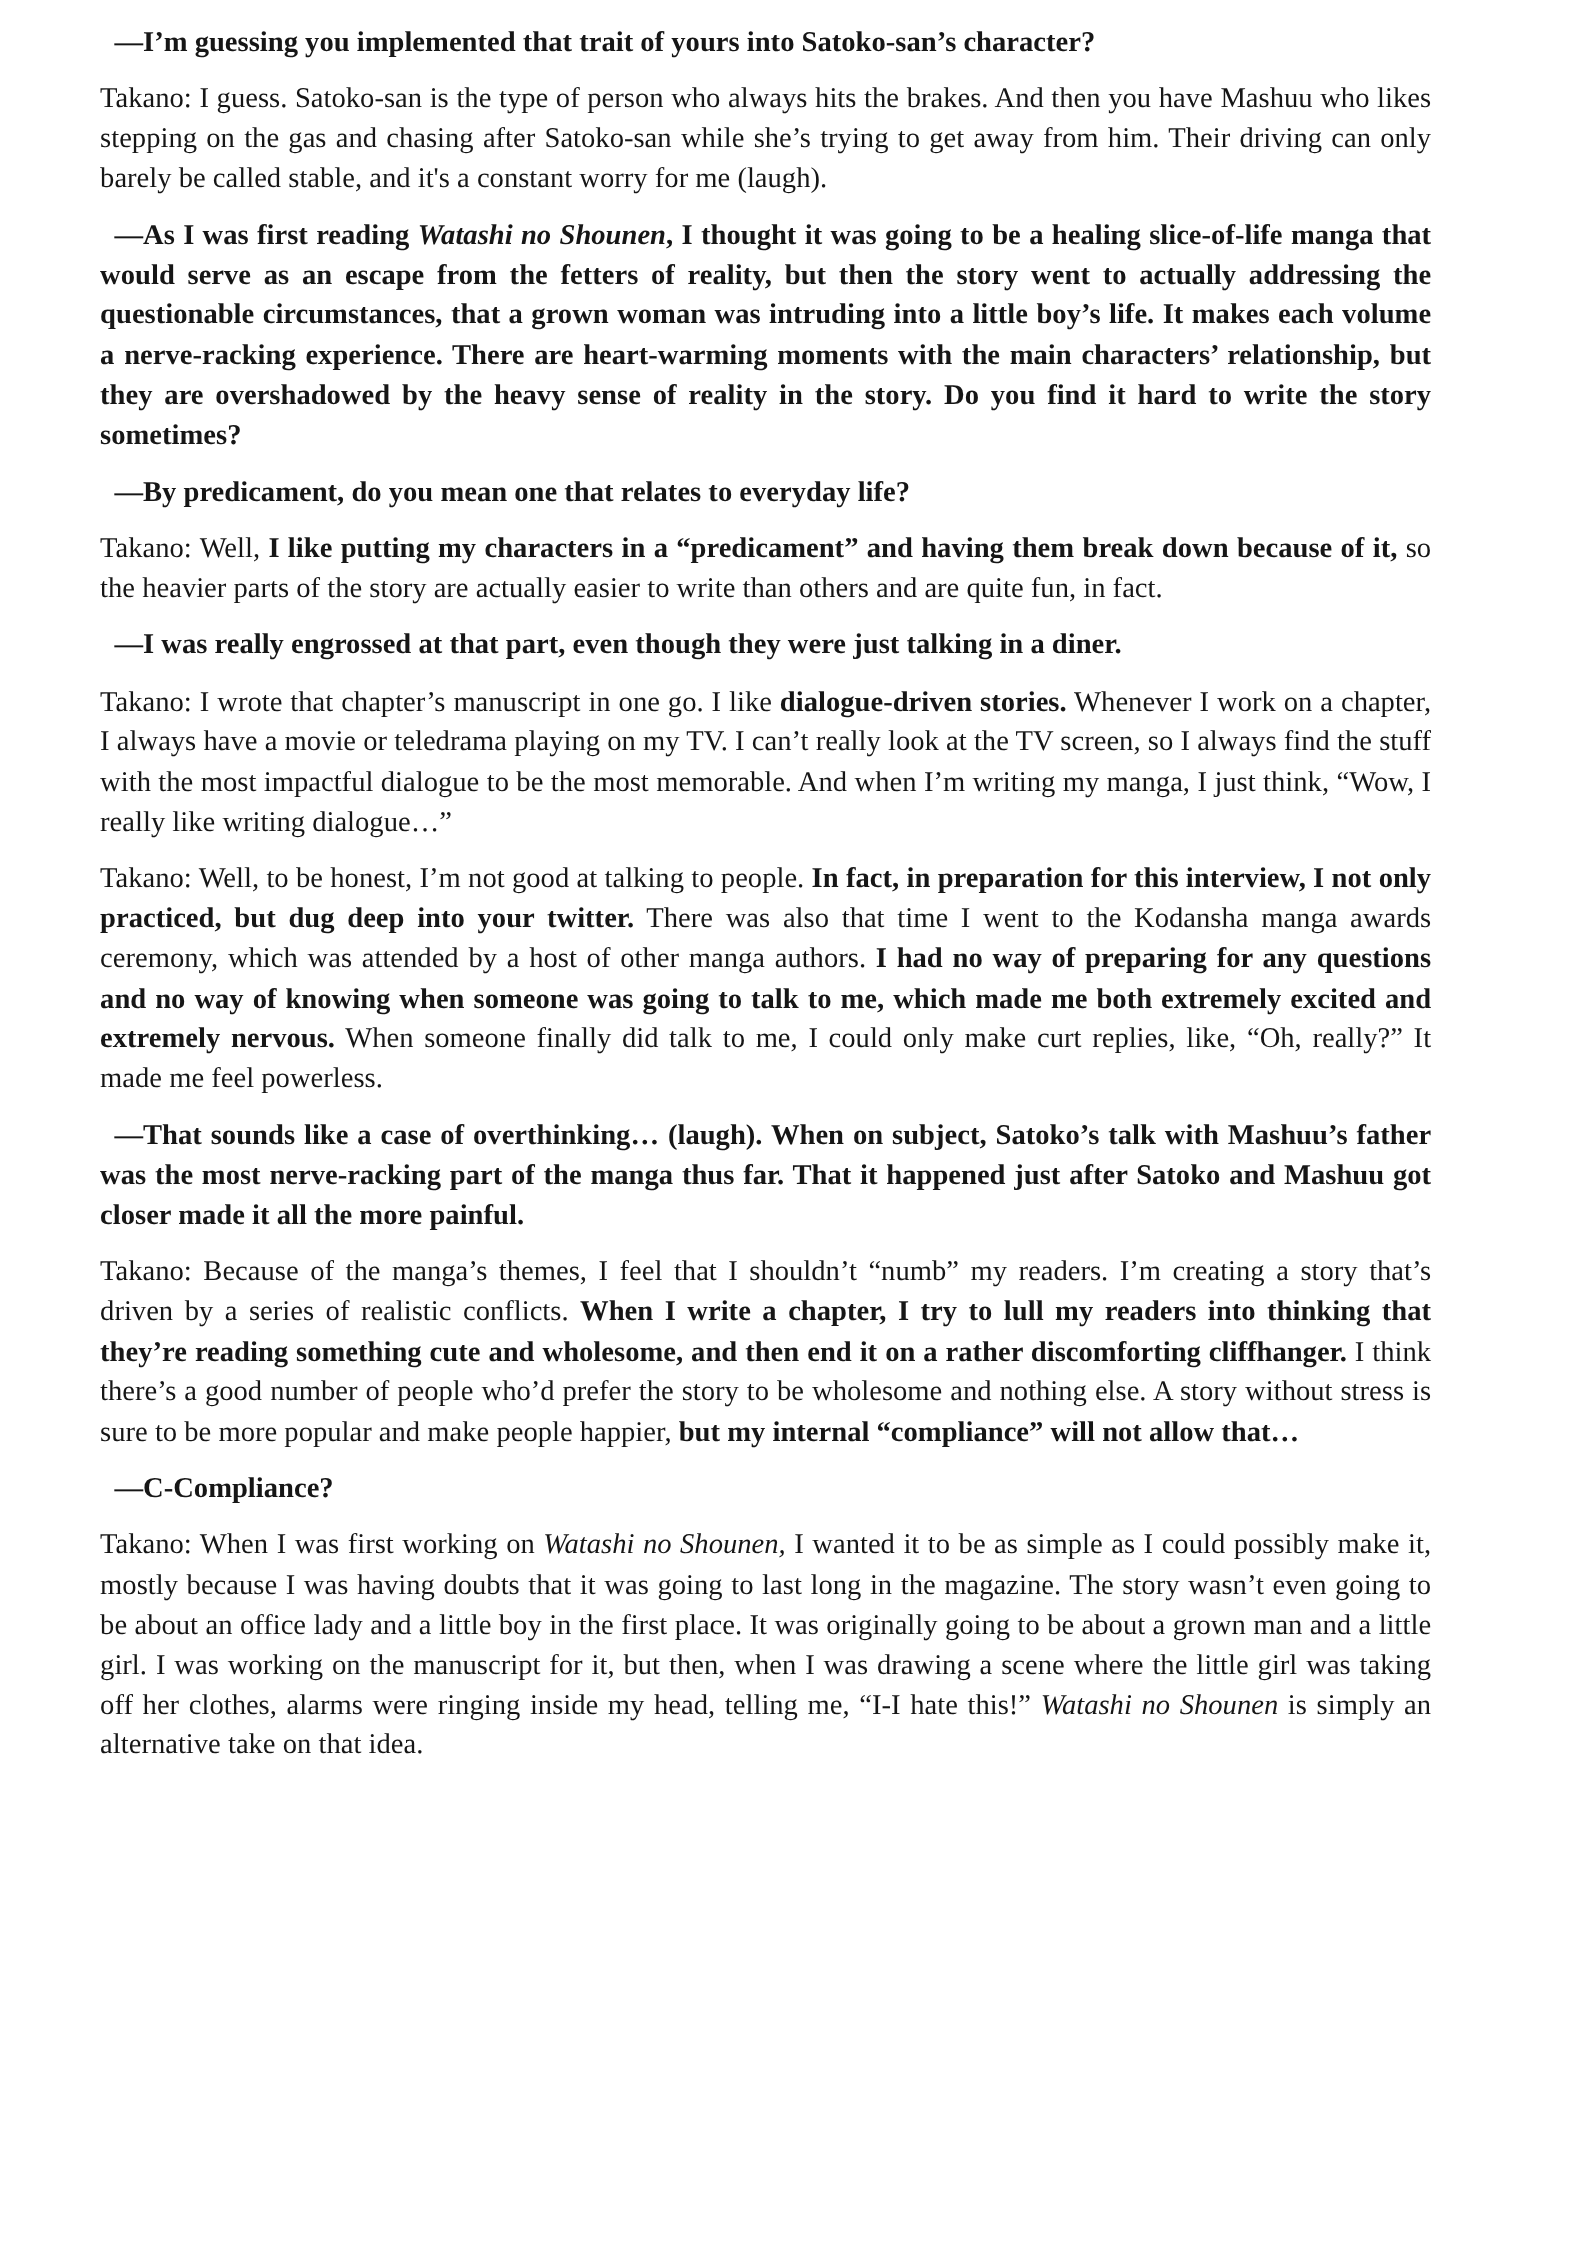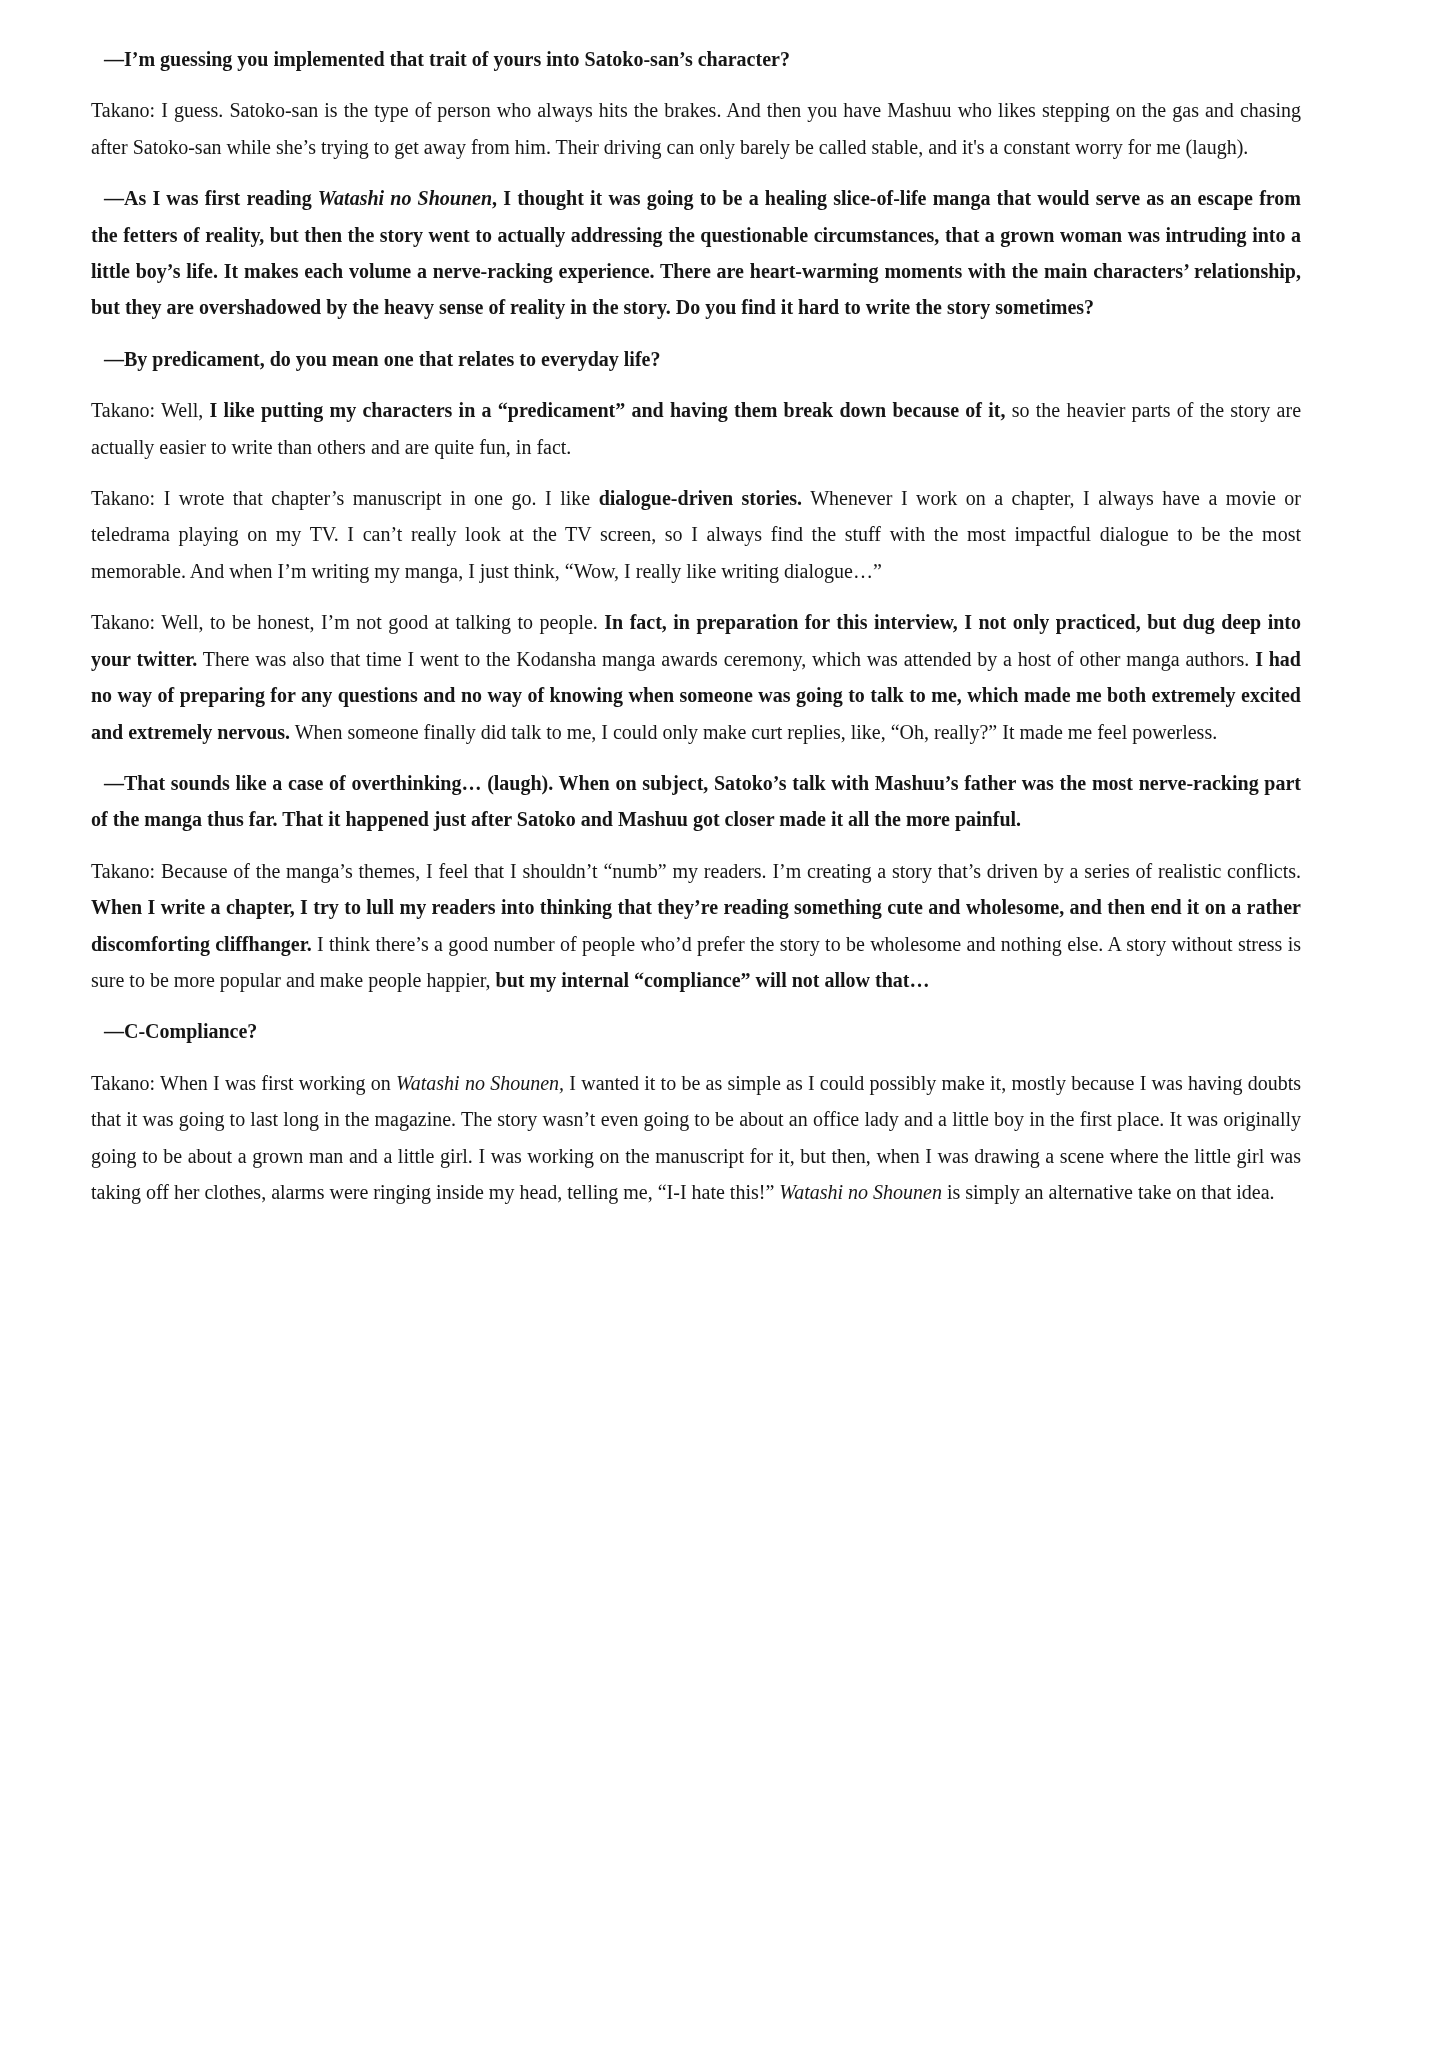--- a/index.html
+++ b/index.html
@@ -10,24 +10,24 @@
   .page {
     position: relative;
     width: 1434px;
     height: 2048px;
     background: #ffffff;
     overflow: hidden;
   }
   .text-block {
     position: absolute;
     left: 91px;
-    top: 41px;
+    top: 20px;
     width: 1210px;
     font-family: "Liberation Serif", "DejaVu Serif", serif;
-    font-size: 20px;
+    font-size: 26px;
     line-height: 36.4px;
     color: #161616;
     text-align: justify;
     text-justify: inter-word;
   }
   p.para {
     margin: 0 0 15px 0;
     padding: 0;
   }
   p.question {
@@ -43,20 +43,21 @@
 </head>
 <body>
 
 <div class="page">
   <main class="text-block" id="interview-body">
       <p class="para question"><span class="b ">—I’m guessing you implemented that trait of yours into Satoko-san’s character?</span></p>
       <p class="para answer"><span class="speaker">Takano:</span><span class=""> I guess. Satoko-san is the type of person who always hits the brakes. And then you have Mashuu who likes stepping on the gas and chasing after Satoko-san while she’s trying to get away from him. Their driving can only barely be called stable, and it's a constant worry for me (laugh).</span></p>
       <p class="para question"><span class="b ">—As I was first reading </span><span class="b i">Watashi no Shounen</span><span class="b ">, I thought it was going to be a healing slice-of-life manga that would serve as an escape from the fetters of reality, but then the story went to actually addressing the questionable circumstances, that a grown woman was intruding into a little boy’s life. It makes each volume a nerve-racking experience. There are heart-warming moments with the main characters’ relationship, but they are overshadowed by the heavy sense of reality in the story. Do you find it hard to write the story sometimes?</span></p>
       <p class="para question"><span class="b ">—By predicament, do you mean one that relates to everyday life?</span></p>
       <p class="para answer"><span class="speaker">Takano:</span><span class=""> Well, </span><span class="b ">I like putting my characters in a “predicament” and having them break down because of it,</span><span class=""> so the heavier parts of the story are actually easier to write than others and are quite fun, in fact.</span></p>
+      <p class="para question"><span class="b ">—I was really engrossed at that part, even though they were just talking in a diner.</span></p>
       <p class="para answer"><span class="speaker">Takano:</span><span class=""> I wrote that chapter’s manuscript in one go. I like </span><span class="b ">dialogue-driven stories.</span><span class=""> Whenever I work on a chapter, I always have a movie or teledrama playing on my TV. I can’t really look at the TV screen, so I always find the stuff with the most impactful dialogue to be the most memorable. And when I’m writing my manga, I just think, “Wow, I really like writing dialogue…”</span></p>
       <p class="para answer"><span class="speaker">Takano:</span><span class=""> Well, to be honest, I’m not good at talking to people. </span><span class="b ">In fact, in preparation for this interview, I not only practiced, but dug deep into your twitter.</span><span class=""> There was also that time I went to the Kodansha manga awards ceremony, which was attended by a host of other manga authors. </span><span class="b ">I had no way of preparing for any questions and no way of knowing when someone was going to talk to me, which made me both extremely excited and extremely nervous.</span><span class=""> When someone finally did talk to me, I could only make curt replies, like, “Oh, really?” It made me feel powerless.</span></p>
       <p class="para question"><span class="b ">—That sounds like a case of overthinking… (laugh). When on subject, Satoko’s talk with Mashuu’s father was the most nerve-racking part of the manga thus far. That it happened just after Satoko and Mashuu got closer made it all the more painful.</span></p>
       <p class="para answer"><span class="speaker">Takano:</span><span class=""> Because of the manga’s themes, I feel that I shouldn’t “numb” my readers. I’m creating a story that’s driven by a series of realistic conflicts. </span><span class="b ">When I write a chapter, I try to lull my readers into thinking that they’re reading something cute and wholesome, and then end it on a rather discomforting cliffhanger.</span><span class=""> I think there’s a good number of people who’d prefer the story to be wholesome and nothing else. A story without stress is sure to be more popular and make people happier, </span><span class="b ">but my internal “compliance” will not allow that…</span></p>
       <p class="para question"><span class="b ">—C-Compliance?</span></p>
       <p class="para answer"><span class="speaker">Takano:</span><span class=""> When I was first working on </span><span class="i">Watashi no Shounen,</span><span class=""> I wanted it to be as simple as I could possibly make it, mostly because I was having doubts that it was going to last long in the magazine. The story wasn’t even going to be about an office lady and a little boy in the first place. It was originally going to be about a grown man and a little girl. I was working on the manuscript for it, but then, when I was drawing a scene where the little girl was taking off her clothes, alarms were ringing inside my head, telling me, “I-I hate this!” </span><span class="i">Watashi no Shounen</span><span class=""> is simply an alternative take on that idea.</span></p>
     </main>
 </div>
 
 </body></html>

